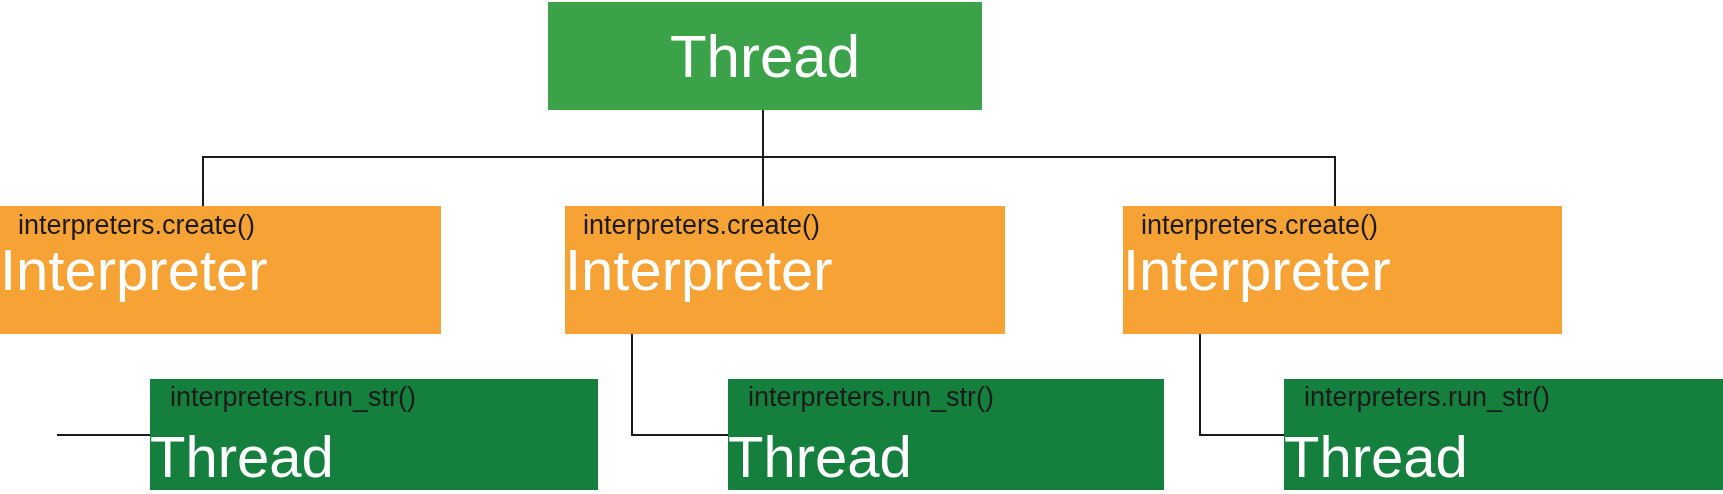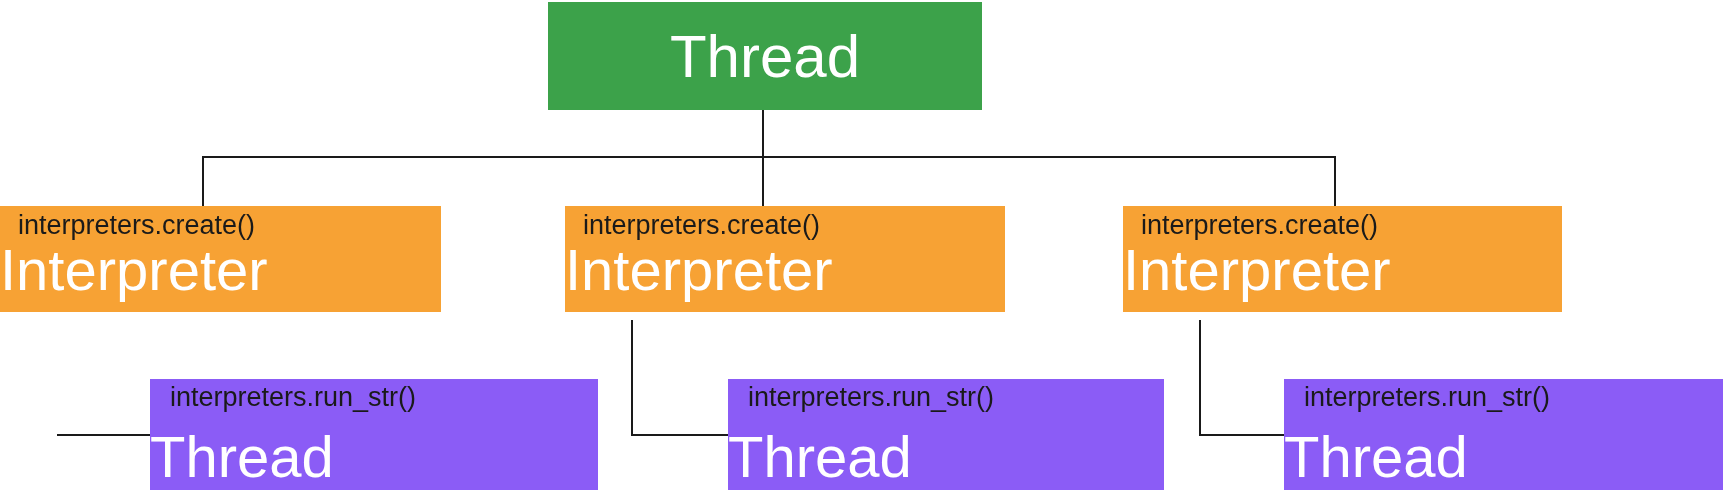--- a/index.html
+++ b/index.html
@@ -36,26 +36,26 @@
     line-height: 1.1;
     color: #ffffff;
     white-space: nowrap;
   }
   .process-box {
     left: 548px; top: 2px; width: 434px; height: 108px;
     background: #3CA24A;
     display: flex; align-items: center; justify-content: center;
     font-size: 60px; color: #ffffff;
   }
-  .interp { background: #F7A234; top: 206px; height: 106px; }
+  .interp { background: #F7A234; top: 206px; height: 128px; }
   .interp .big { top: 32px; }
   #interp-0 { left: 0px;    width: 441px; }
   #interp-1 { left: 565px;  width: 440px; }
   #interp-2 { left: 1123px; width: 439px; }
-  .thread { background: #8b5cf6; top: 379px; height: 111px; }
+  .thread { background: #15803d; top: 379px; height: 111px; }
   .thread .annotation { top: 2px; left: 20px; }
   .thread .big { top: 46px; }
   #thread-0 { left: 150px;  width: 448px; }
   #thread-1 { left: 728px;  width: 436px; }
   #thread-2 { left: 1284px; width: 439px; }
   .line {
     position: absolute;
     background: #1a1a1a;
   }
   .line.h { height: 2px; }

